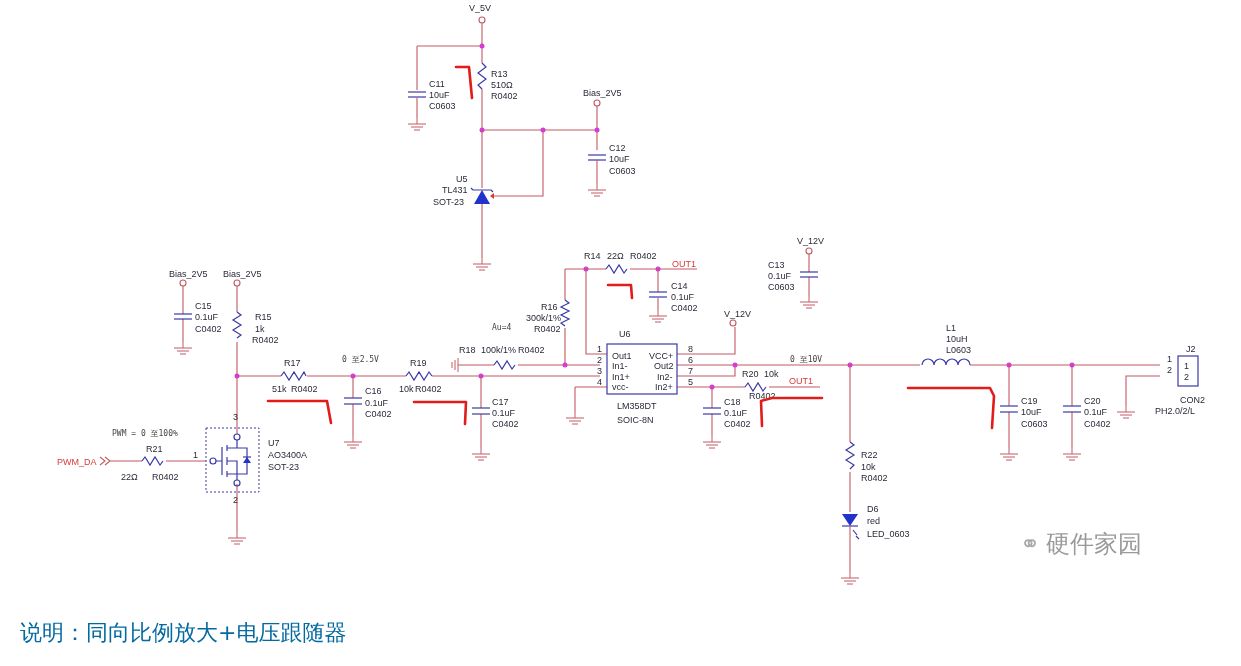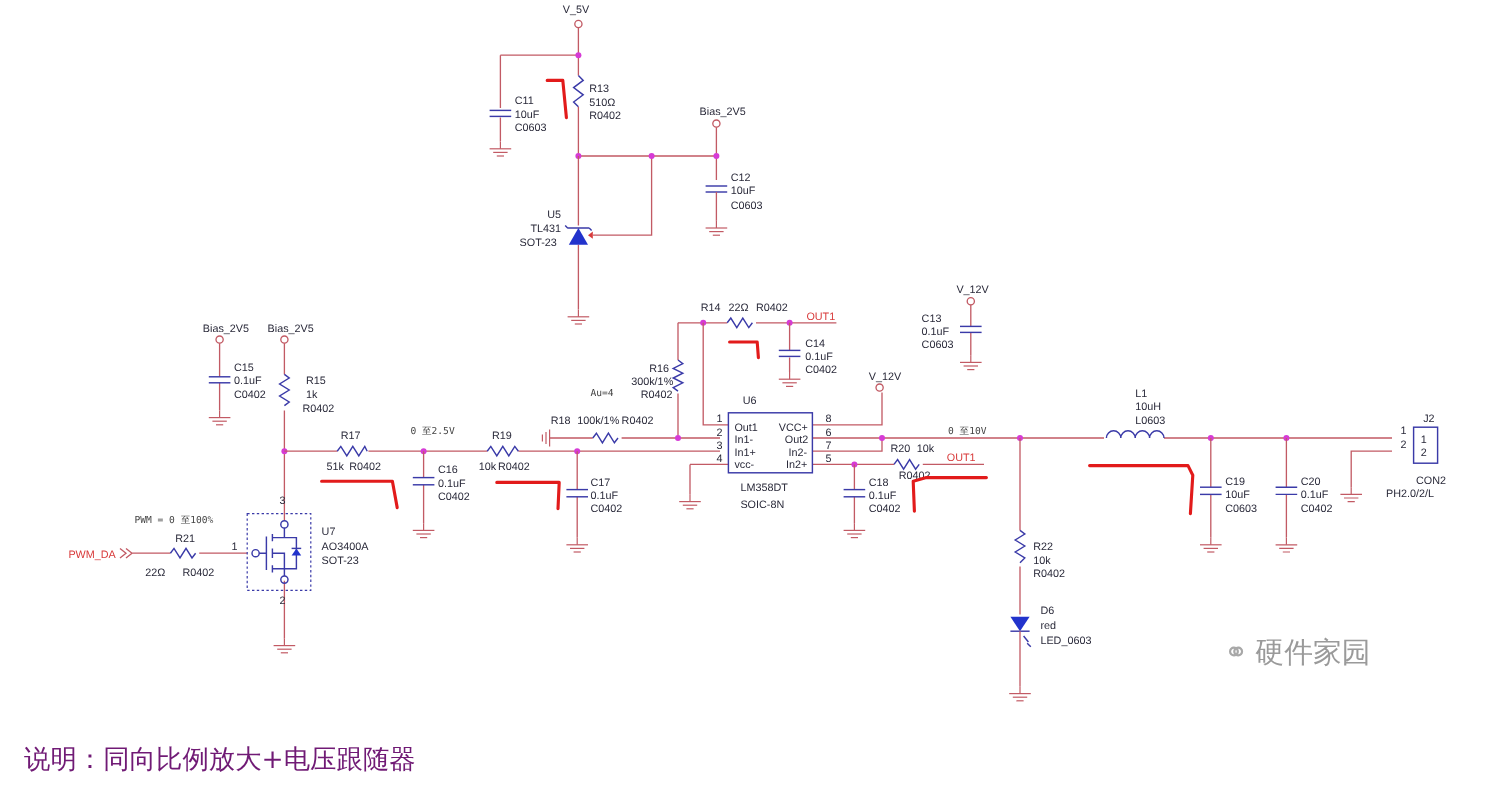--- a/index.html
+++ b/index.html
@@ -11,21 +11,21 @@
   .wire { stroke:#c25a64; stroke-width:1.1; fill:none; }
   .comp { stroke:#3a3aa8; stroke-width:1.2; fill:none; }
   .gnd { stroke:#c25a64; stroke-width:1; fill:none; }
   .junc { fill:#d63bd6; }
   .port { stroke:#c25a64; stroke-width:1.1; fill:#fff; }
   .mark { stroke:#e21b1b; stroke-width:2.6; fill:none; stroke-linecap:round; stroke-linejoin:round; }
   .box { stroke:#3a3aa8; stroke-width:1.2; fill:#fff; }
   .dashbox { stroke:#3a3aa8; stroke-width:1; fill:none; stroke-dasharray:2 2; }
   #watermark { position:absolute; left:1020px; top:528px; color:#9a9a9a; font-family:"DejaVu Sans", sans-serif; font-size:24px; display:flex; align-items:center; gap:6px; }
   #watermark .wm-icon { font-size:24px; color:#a8a8a8; }
-  #caption { position:absolute; left:20px; top:618px; font-family:"DejaVu Sans", sans-serif; font-size:22px; color:#701a75; }
+  #caption { position:absolute; left:20px; top:618px; font-family:"DejaVu Sans", sans-serif; font-size:22px; color:#0369a1; }
 </style>
 </head>
 <body>
 
 <svg id="schematic" viewBox="0 0 1241 600" xmlns="http://www.w3.org/2000/svg">
   <defs>
     <g id="gnd-sym">
         <line x1="0" y1="0" x2="0" y2="6" class="gnd"></line>
         <line x1="-9" y1="6" x2="9" y2="6" class="gnd"></line>
         <line x1="-6" y1="9" x2="6" y2="9" class="gnd"></line>

